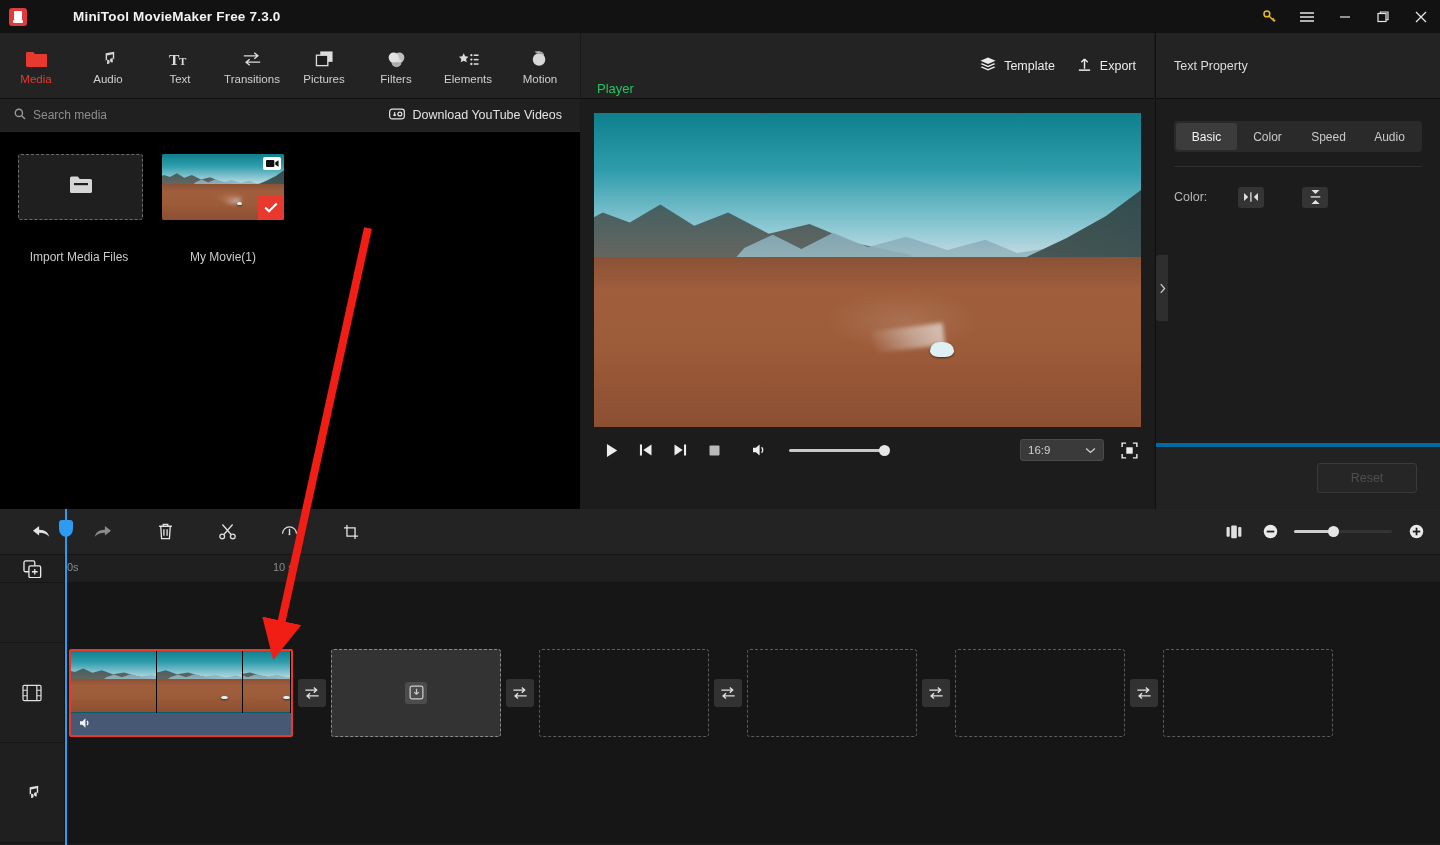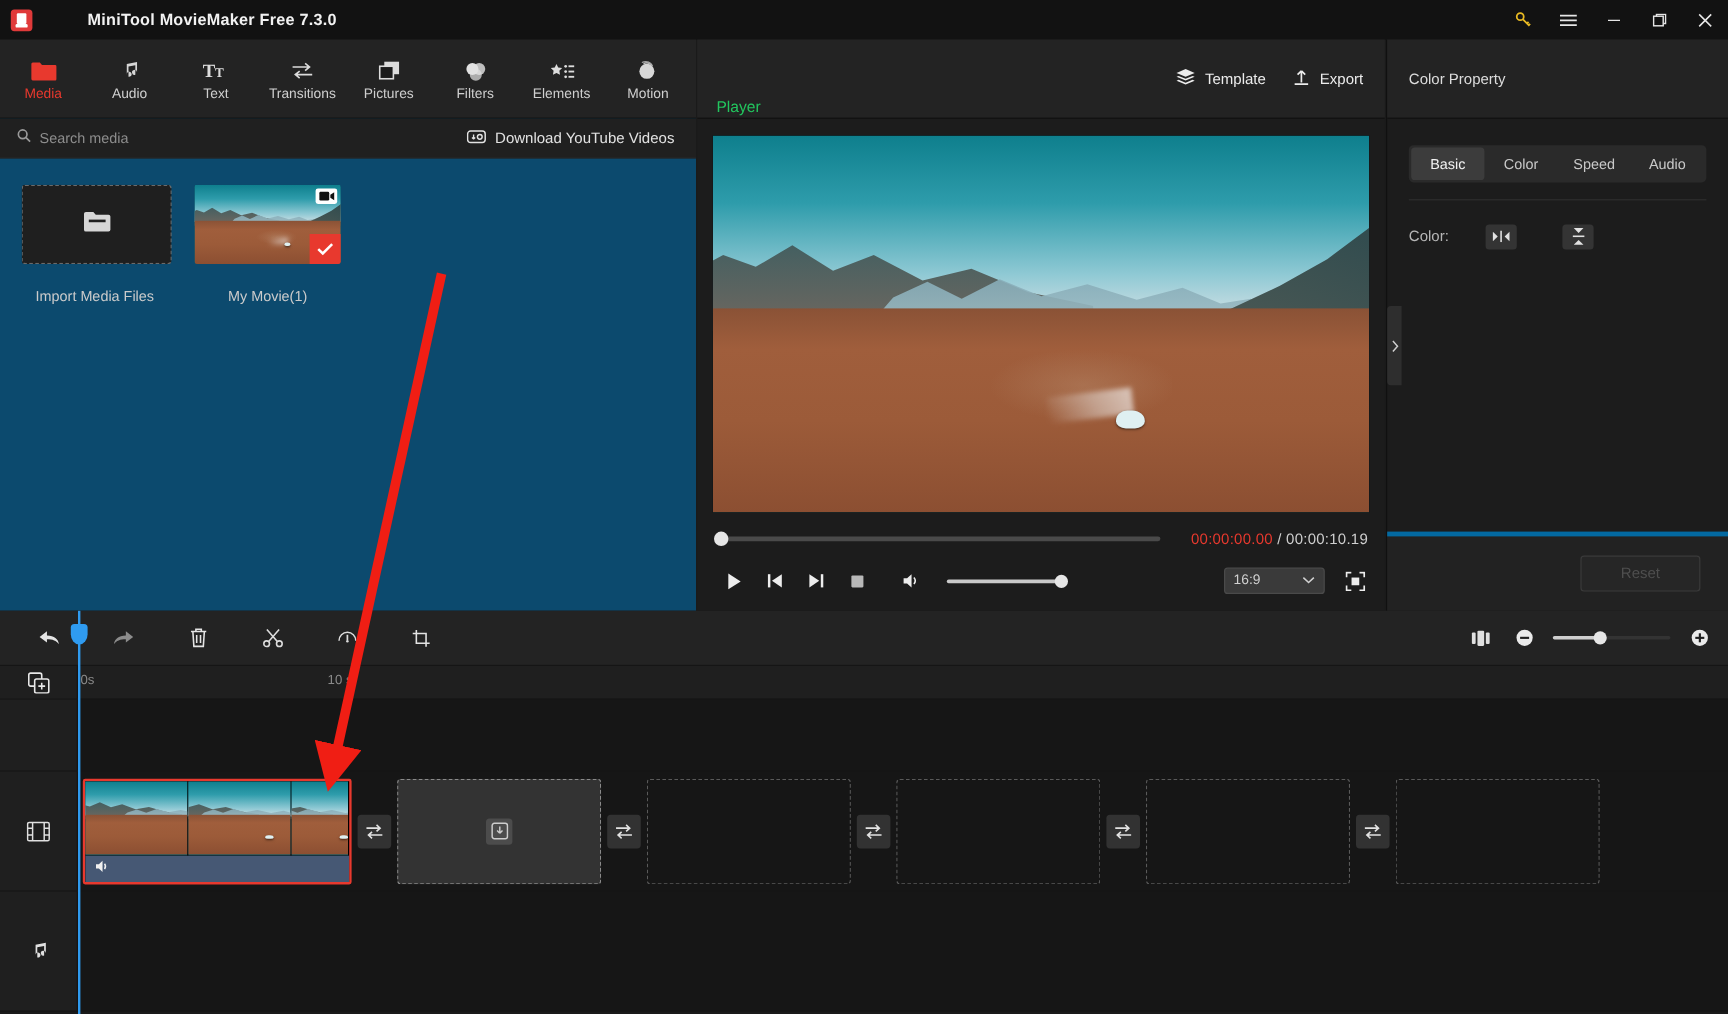--- a/index.html
+++ b/index.html
@@ -58,41 +58,41 @@
   }
   .media-nav { width:146px; height:410px; background:#1e1e1e; padding-top:0; flex:none;}
   .nav-item {
     height:39px; display:flex; align-items:center; padding-left:18px;
     font-size:12.5px; color:#c6c6c6; cursor:pointer; position:relative;
   }
   .nav-item.active { background:#2b2b2b; color:#f0f0f0; }
   .nav-item.active::before{
     content:""; position:absolute; left:0; top:0; width:3px; height:39px; background:#e8392e;
   }
-  .media-main { flex:1; height:410px; background:#0c4a6e; }
+  .media-main { flex:1; height:410px; background:#000000; }
   .media-bar {
     height:33px; display:flex; align-items:center; border-bottom:1px solid #262626;
     background:#202020;
   }
   .search-box { display:flex; align-items:center; gap:7px; margin-left:14px; width:250px; }
   .search-box input {
     background:transparent; border:0; outline:0; color:#cfcfcf; font-size:12px;
     font-family:"Liberation Sans", sans-serif; width:215px;
   }
   .search-box input::placeholder { color:#8d8d8d; }
   .yt-dl { margin-left:auto; margin-right:18px; display:flex; align-items:center; gap:8px;
            font-size:12.5px; color:#e2e2e2; cursor:pointer; }
   .media-grid { padding:22px 0 0 18px; display:flex; gap:22px; align-items:flex-start; }
   .media-cell { width:122px; }
   .import-box {
     width:125px; height:66px; border:1px dashed #6a6a6a; border-radius:3px;
     display:flex; align-items:center; justify-content:center; background:#1f1f1f;
     cursor:pointer;
   }
-  .media-cap { margin-top:20px; text-align:center; font-size:12px; color:#cbcbcb; white-space:nowrap;}
+  .media-cap { margin-top:30px; text-align:center; font-size:12px; color:#cbcbcb; white-space:nowrap;}
   .thumb {
     width:122px; height:66px; border-radius:2px; position:relative; overflow:hidden;
     cursor:pointer;
   }
   .badge-vid {
     position:absolute; right:3px; top:3px; width:18px; height:13px; background:#fff;
     border-radius:2px; display:flex; align-items:center; justify-content:center;
   }
   .badge-chk {
     position:absolute; right:0px; bottom:0px; width:26px; height:25px; background:#e8392e;
@@ -507,30 +507,20 @@
             <div class="d-mtn-l"></div>
             <div class="d-mtn-m"></div>
           <div class="d-mtn-r"></div>
             <div class="d-ground"></div>
             <div class="d-track"></div>
           <div class="d-dust"></div>
             <div class="d-car"></div>
         </div>
       </div>
     </div>
-    <div class="pbar-row">
-      <div class="pbar">
-        <div class="knob"></div>
-      </div>
-      <div class="timecode">
-        <span class="cur">00:00:00.00</span>
-        <span class="sep">/</span>
-        <span class="sep">00:00:10.19</span>
-      </div>
-    </div>
     <div class="ctrl-row">
       <div class="cbtn">
         <svg width="14" height="15" viewBox="0 0 14 16" fill="#ededed">
             <path d="M1.6 1l11 7-11 7z"></path>
           </svg>
       </div>
       <div class="cbtn">
         <svg width="14" height="14" viewBox="0 0 15 15" fill="#ededed">
           <rect x="1" y="1.6" width="2.2" height="11.8"></rect>
             <path d="M13.4 1.6v11.8L4.6 7.5z"></path>
@@ -573,21 +563,21 @@
     </div>
   </div>
 
   <div class="rpanel">
     <div class="rp-collapse">
       <svg width="7" height="11" viewBox="0 0 8 12" fill="none" stroke="#cfcfcf" stroke-width="1.4">
           <path d="M2 1l4.4 5L2 11"></path>
         </svg>
     </div>
     <div class="rp-head">
-      <div class="ttl">Color Property</div>
+      <div class="ttl">Text Property</div>
     </div>
     <div class="rp-tabs">
       <div class="rp-tab active">
         <span>Basic</span>
       </div>
       <div class="rp-tab">
         <span>Color</span>
       </div>
       <div class="rp-tab">
         <span>Speed</span>

